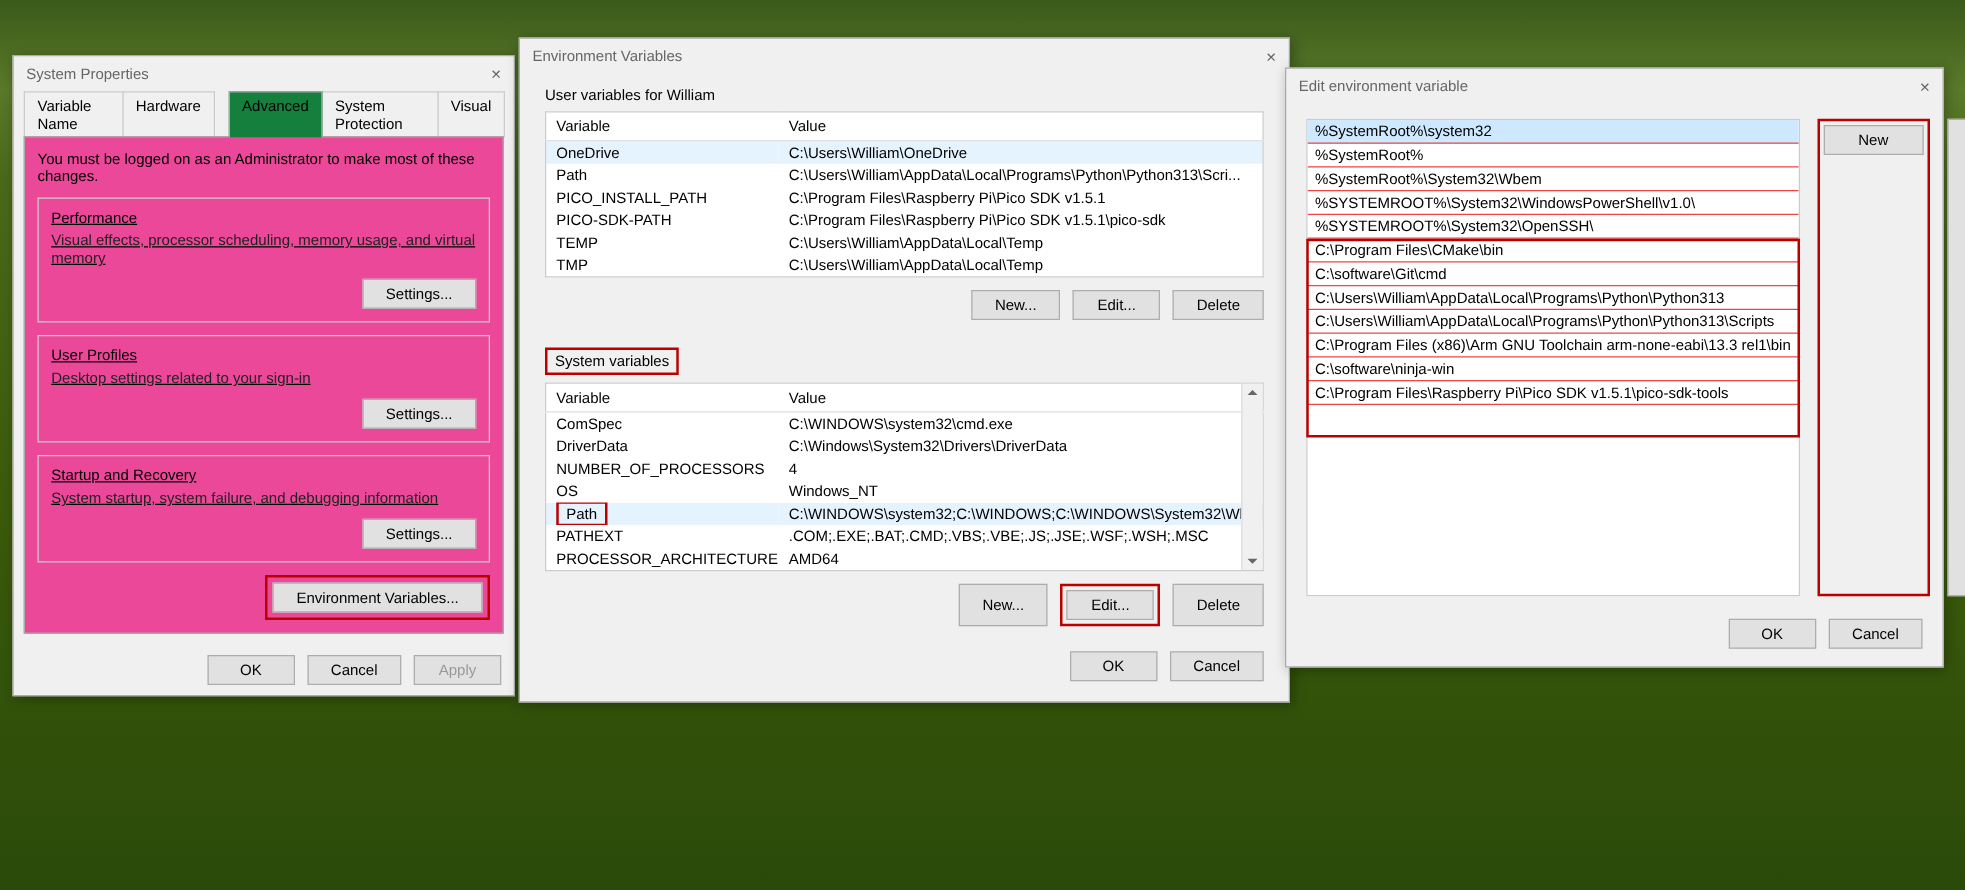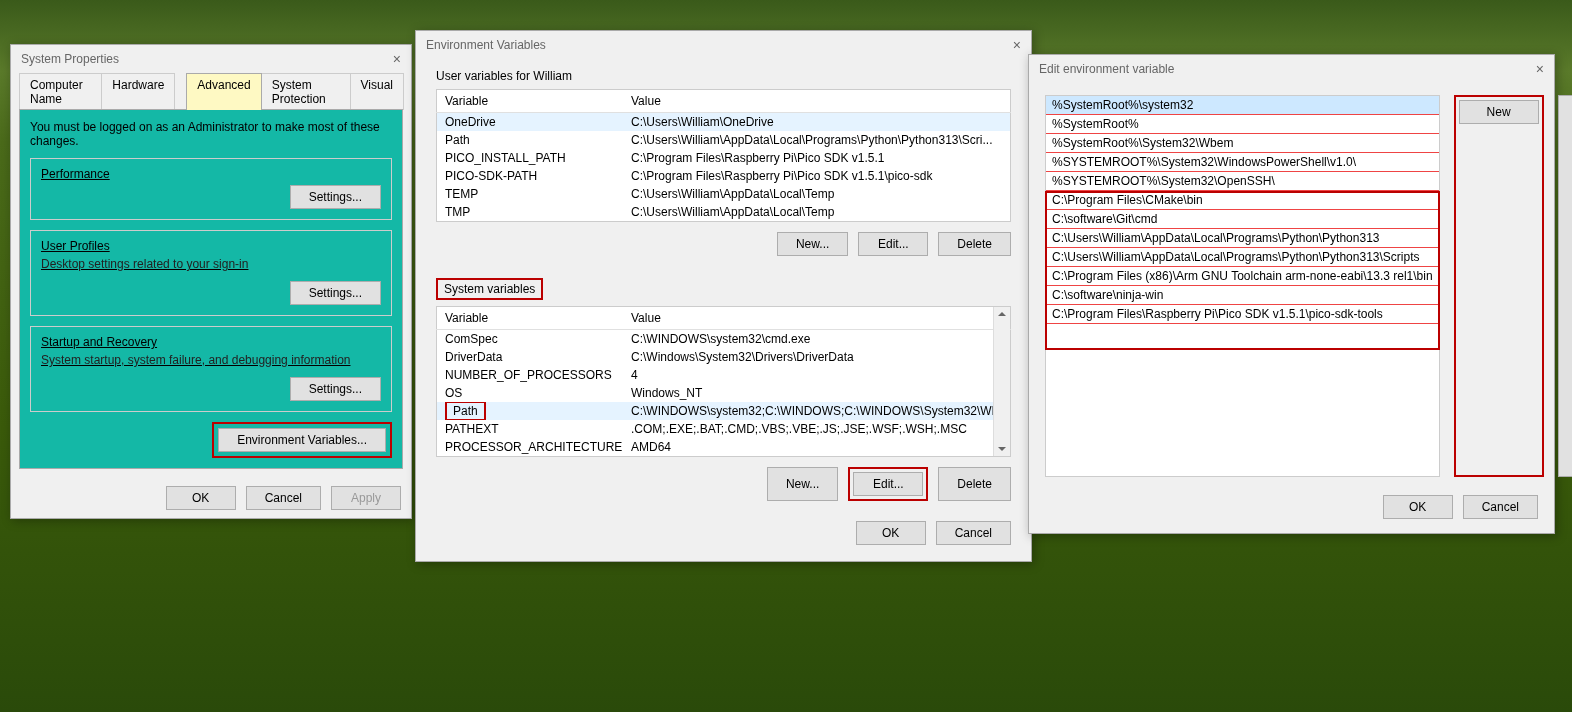--- a/index.html
+++ b/index.html
@@ -39,31 +39,31 @@
   .tab {
     padding: 4px 10px;
     border: 1px solid #ccc;
     border-bottom: none;
     background: #f0f0f0;
     margin-right: -1px;
     font-size: 12px;
     cursor: pointer;
   }
   .tab.active {
-    background: #fef9c3;
+    background: #15803d;
     position: relative;
     z-index: 2;
     border-color: #aaa;
     margin-left: 12px;
   }
   .tabcontent {
     border: 1px solid #aaa;
     margin: 0 8px 8px 8px;
     padding: 10px;
-    background: #14b8a6;
+    background: #ec4899;
     position: relative;
     top: -1px;
   }
   .groupbox {
     border: 1px solid #ccc;
     padding: 8px 10px 10px 10px;
     margin-bottom: 10px;
     position: relative;
     text-decoration: underline;
   }
@@ -152,31 +152,32 @@
 </style>
 </head>
 <body>
 
 <div class="window" style="left:10px; top:44px; width:400px;">
   <div class="titlebar">
     <span>System Properties</span>
     <span class="closebtn">×</span>
   </div>
   <div class="tabs">
-    <div class="tab">Computer Name</div>
+    <div class="tab">Variable Name</div>
     <div class="tab">Hardware</div>
     <div class="tab active">Advanced</div>
     <div class="tab">System Protection</div>
     <div class="tab">Visual</div>
   </div>
   <div class="tabcontent">
     <div style="margin-bottom:10px;">You must be logged on as an Administrator to make most of these changes.</div>
 
     <div class="groupbox">
       <div class="group-title">Performance</div>
+      <div class="group-desc">Visual effects, processor scheduling, memory usage, and virtual memory</div>
       <div class="right-btn-row"><button class="btn">Settings...</button></div>
     </div>
 
     <div class="groupbox">
       <div class="group-title">User Profiles</div>
       <div class="group-desc">Desktop settings related to your sign-in</div>
       <div class="right-btn-row"><button class="btn">Settings...</button></div>
     </div>
 
     <div class="groupbox">

